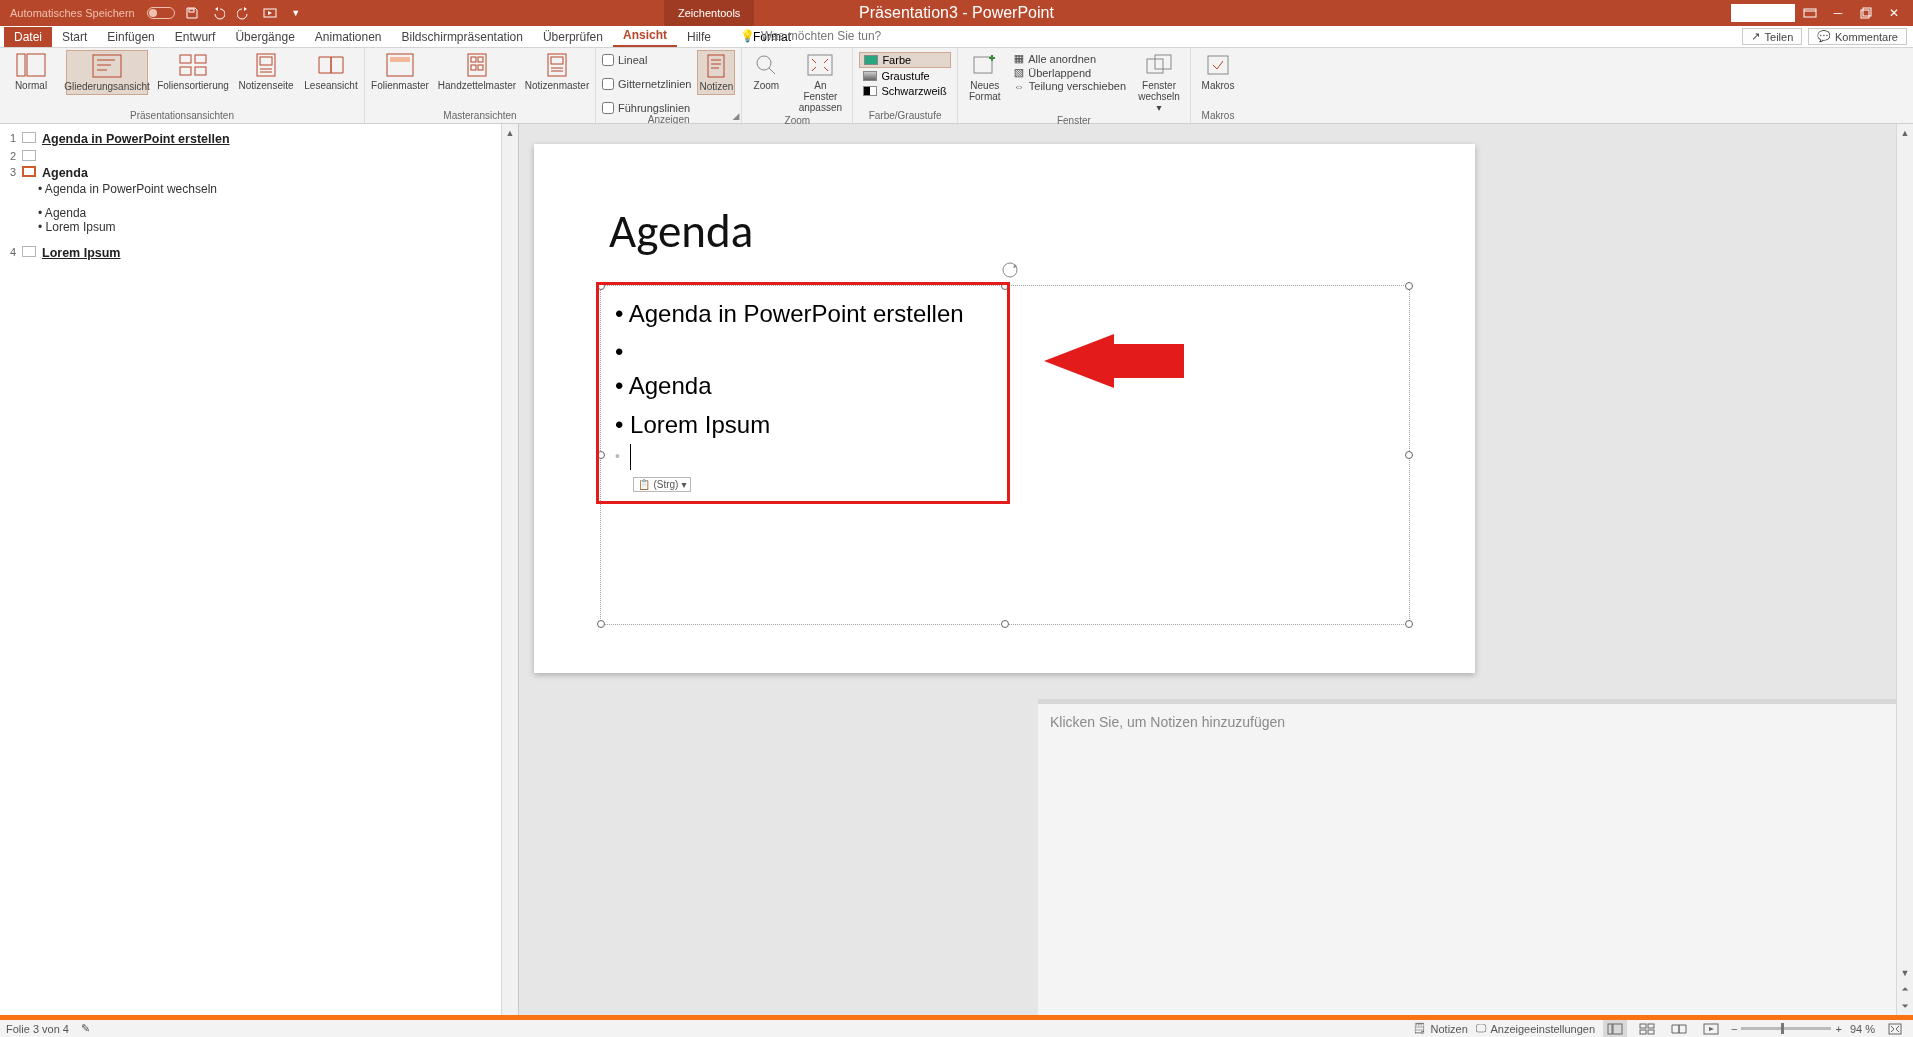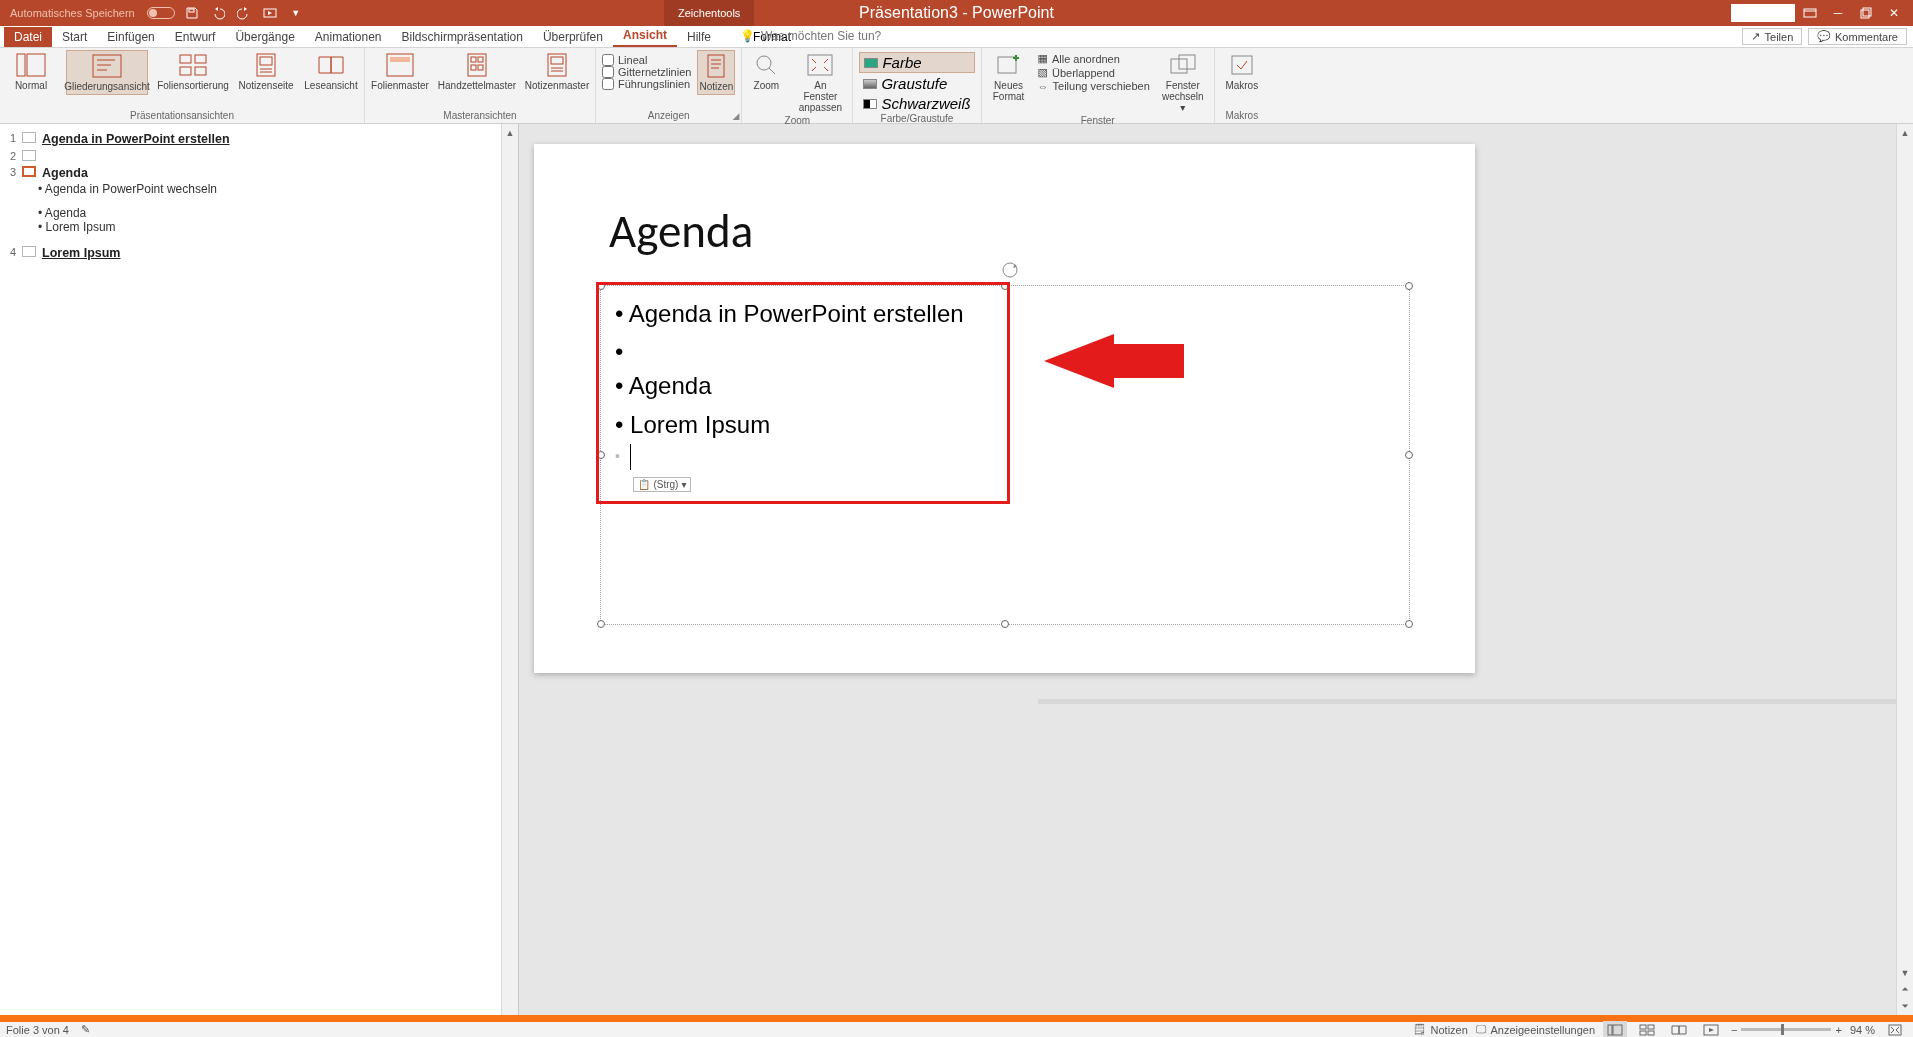--- a/index.html
+++ b/index.html
@@ -30,24 +30,24 @@
 .share-btn { border:1px solid #c9c9c9; padding:1px 8px; font-size:11px; color:#444; background:#fdfdfd; cursor:pointer; display:flex; align-items:center; gap:4px;}
 
 
 .ribbon { height: 76px; background:#f3f3f3; border-bottom:1px solid #d0d0d0; display:flex; }
 .group { border-right:1px solid #dcdcdc; padding:2px 6px 0 6px; display:flex; flex-direction:column; align-items:center; justify-content:space-between; position:relative;}
 .group-items { display:flex; gap:10px; }
 .big-btn { width:50px; display:flex; flex-direction:column; align-items:center; gap:2px; padding:2px 2px; cursor:pointer; font-size:10px; text-align:center; color:#444; line-height:1.1;}
 .big-btn.active { background:#e3d6cc; border:1px solid #cfa890;justify-content:center;}
 .big-btn .ico { width:32px; height:26px; display:flex; align-items:center; justify-content:center;}
 .group-label { font-size:10px; color:#666; padding-bottom:2px;}
-.check-stack { display:flex; flex-direction:column; gap:0; padding-top:4px; font-size:11px; color:#444;}
+.check-stack { display:flex; flex-direction:column; gap:12px; padding-top:4px; font-size:11px; color:#444;}
 .chk { display:flex; align-items:center; gap:4px; cursor:pointer;}
 .chk input { width:12px; height:12px;}
-.color-stack { display:flex; flex-direction:column; gap:1px; padding-top:2px; font-size:15px;font-style:italic;}
+.color-stack { display:flex; flex-direction:column; gap:1px; padding-top:2px; font-size:11px;}
 .color-item { display:flex; align-items:center; gap:4px; padding:1px 4px; cursor:pointer;}
 .color-item.active { background:#e3d6cc; border:1px solid #cfa890;}
 .color-swatch { width:14px; height:10px; border:1px solid #888;}
 .win-stack { display:flex; flex-direction:column; gap:1px; padding-top:2px; font-size:11px;}
 .win-item { display:flex; align-items:center; gap:4px; cursor:pointer; color:#444;}
 .dialog-launcher { position:absolute; right:2px; bottom:2px; font-size:9px; color:#888; cursor:pointer;}
 
 
 .body { display:flex; height: calc(100% - 26px - 22px - 76px - 22px); }
 .outline-pane { width:519px; background:#fff; border-right:1px solid #c8c8c8; padding:6px 8px; overflow:auto; position:relative;}
@@ -86,21 +86,21 @@
 .sa-scroll{position:absolute;right:0;top:0;bottom:0;width:17px;background:#f1f1f1;border-left:1px solid #d8d8d8;}
 .sa-scroll .arrow{height:17px;display:flex;align-items:center;justify-content:center;color:#666;font-size:9px;}
 .sa-scroll .dbl{height:17px;display:flex;align-items:center;justify-content:center;font-size:9px;color:#666;}
 
 
 .splitter { position:absolute; left:519px; right:17px; top:575px; height:5px; background:#d7d7d7; cursor:ns-resize;}
 .notes-pane { position:absolute; left:519px; right:17px; top:580px; bottom:0; background:#f4f4f4;}
 .notes-placeholder{ padding:10px 12px; color:#8a8a8a; font-size:14px;}
 
 
-.statusbar { position:absolute; left:0; right:0; bottom:0; height:22px; background:#f3f3f3; border-top:7px solid #f97316; display:flex; align-items:center; font-size:11px; color:#555; padding:0 6px; justify-content:space-between;gap:40px;}
+.statusbar { position:absolute; left:0; right:0; bottom:0; height:22px; background:#f3f3f3; border-top:5px solid #f97316; display:flex; align-items:center; font-size:11px; color:#555; padding:0 6px; justify-content:space-between;gap:40px;}
 .status-left{display:flex;align-items:center;gap:12px;}
 .status-right{display:flex;align-items:center;gap:8px;}
 .view-btn { width:24px; height:18px; display:flex; align-items:center; justify-content:center; cursor:pointer; color:#666;}
 .view-btn.active{background:#d9d9d9;}
 .zoom-slider{display:flex;align-items:center;gap:4px;}
 .zoom-track{width:90px;height:3px;background:#bbb;position:relative;}
 .zoom-track::after{content:"";position:absolute;left:40px;top:-4px;width:3px;height:11px;background:#777;}
 .ribbon-collapse{position:absolute;right:2px;top:22px;width:17px;height:14px;background:#f1f1f1;border-left:1px solid #d8d8d8;display:flex;align-items:center;justify-content:center;font-size:9px;color:#666;}
 
 svg{display:block}
@@ -467,20 +467,23 @@
         <span>▾</span>
       </div>
       <div class="arrow-ann">
         <svg viewBox="0 0 140 54">
             <path d="M140 10 L70 10 L70 0 L0 27 L70 54 L70 44 L140 44 Z" fill="#e31b1b"></path>
           </svg>
       </div>
     </div>
 
     <div class="splitter"></div>
+    <div class="notes-pane">
+      <div class="notes-placeholder">Klicken Sie, um Notizen hinzuzufügen</div>
+    </div>
 
     <div class="sa-scroll">
       <div class="arrow">▲</div>
       <div style="flex:1"></div>
       <div style="position:absolute;bottom:0;left:0;right:0">
         <div class="arrow">▼</div>
         <div class="dbl">⏶</div>
         <div class="dbl">⏷</div>
       </div>
     </div>

